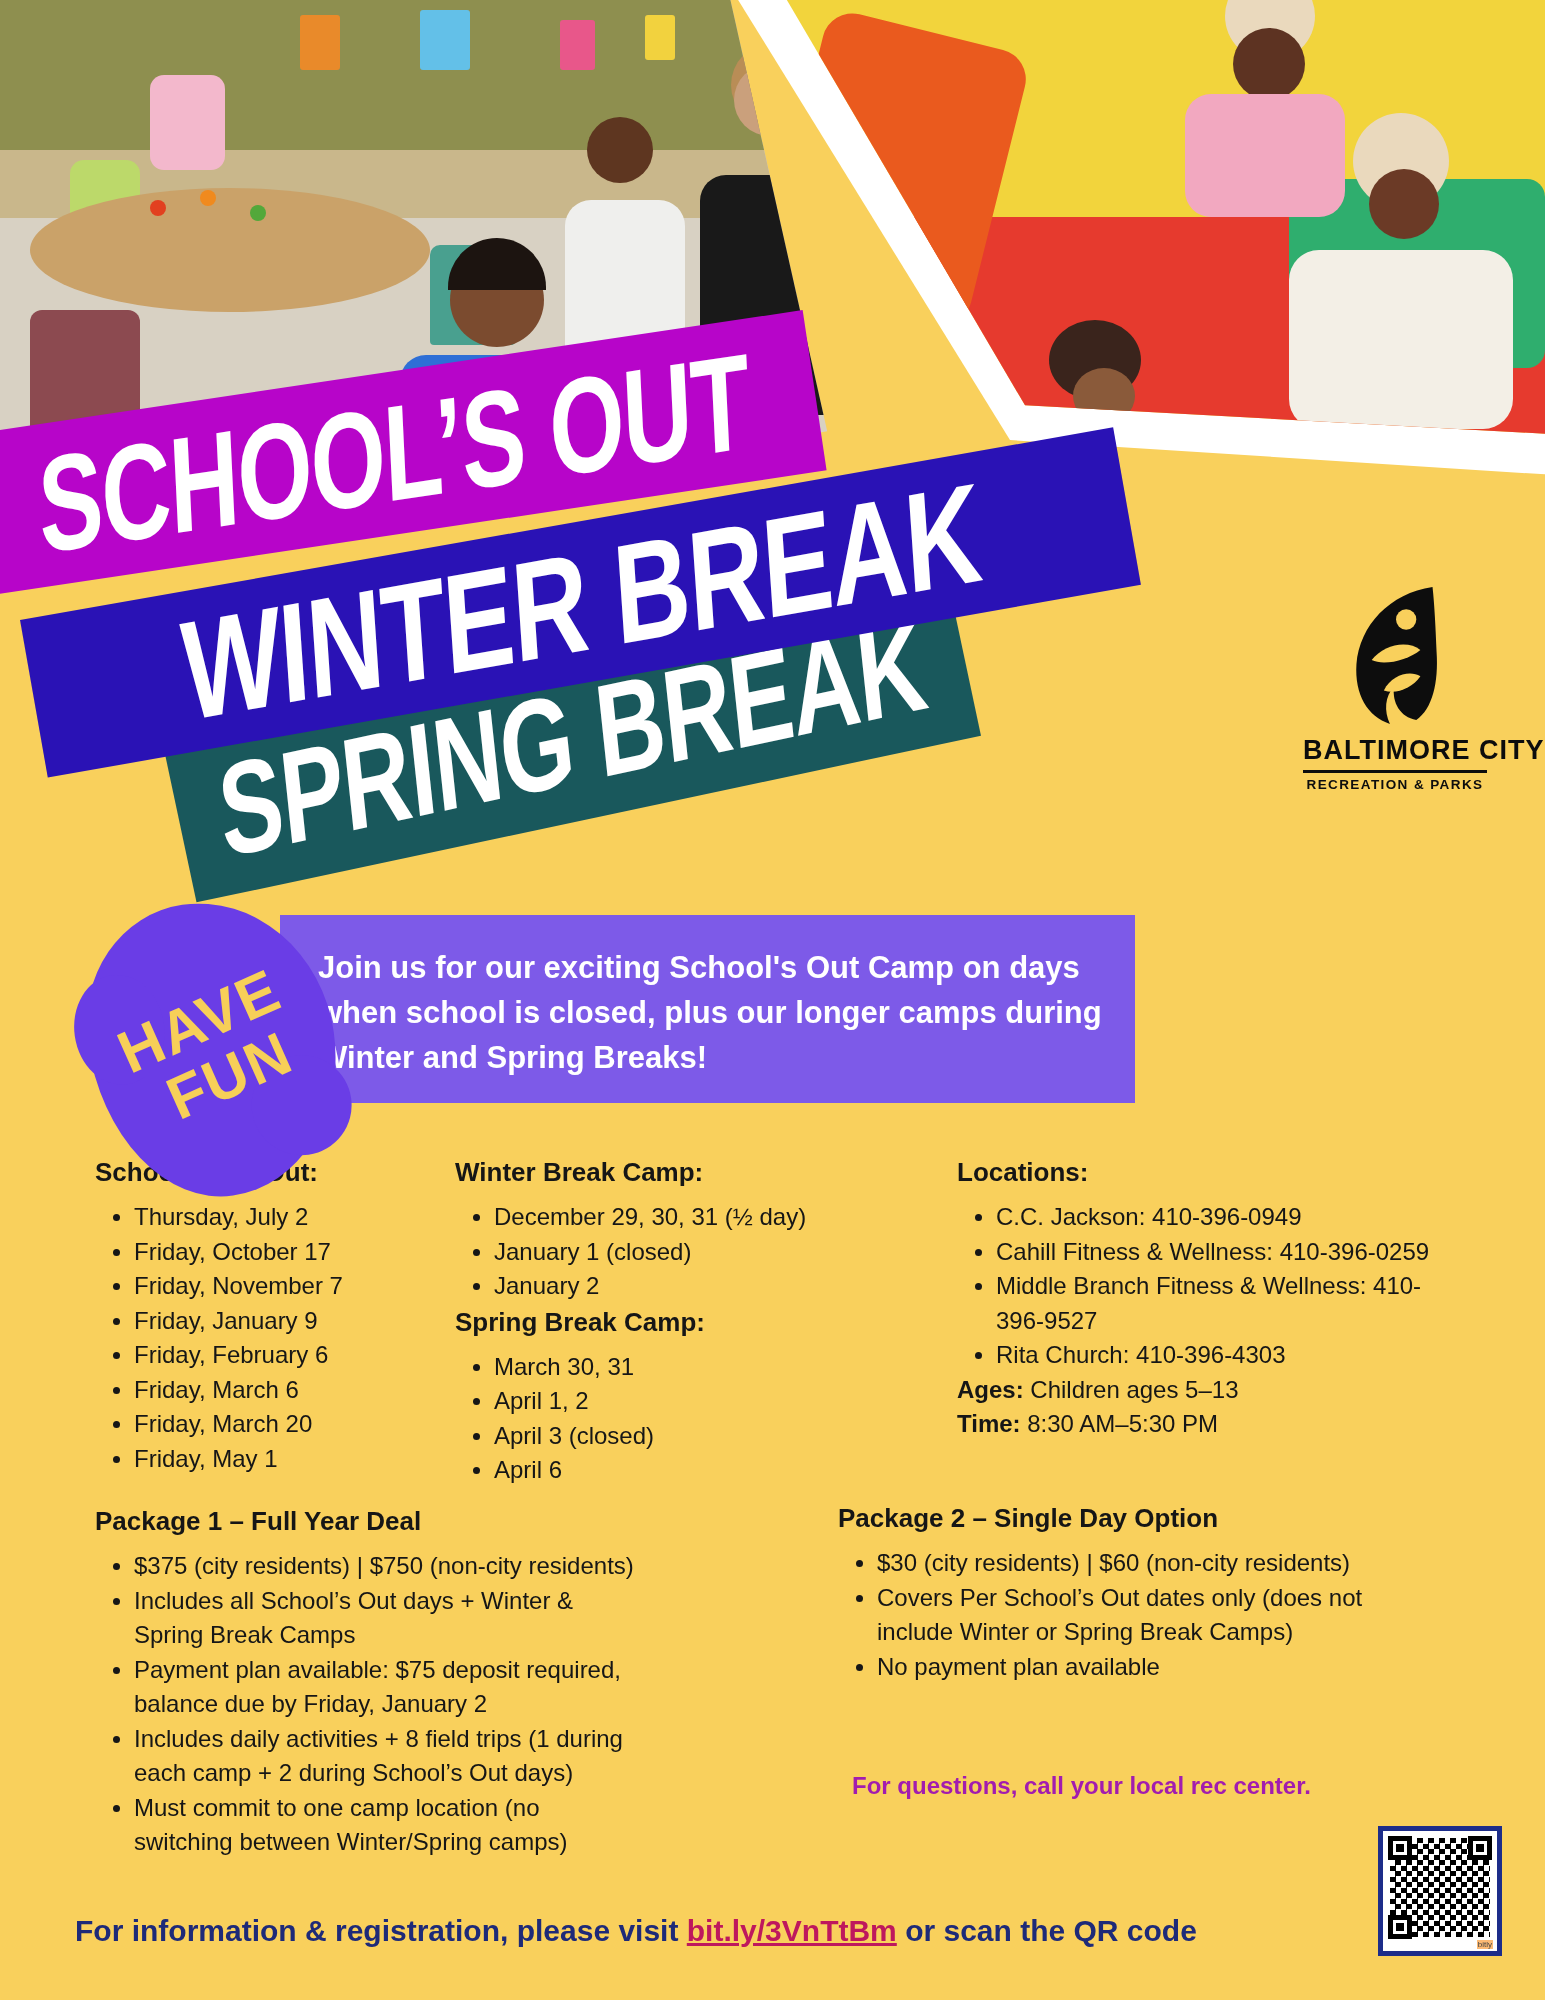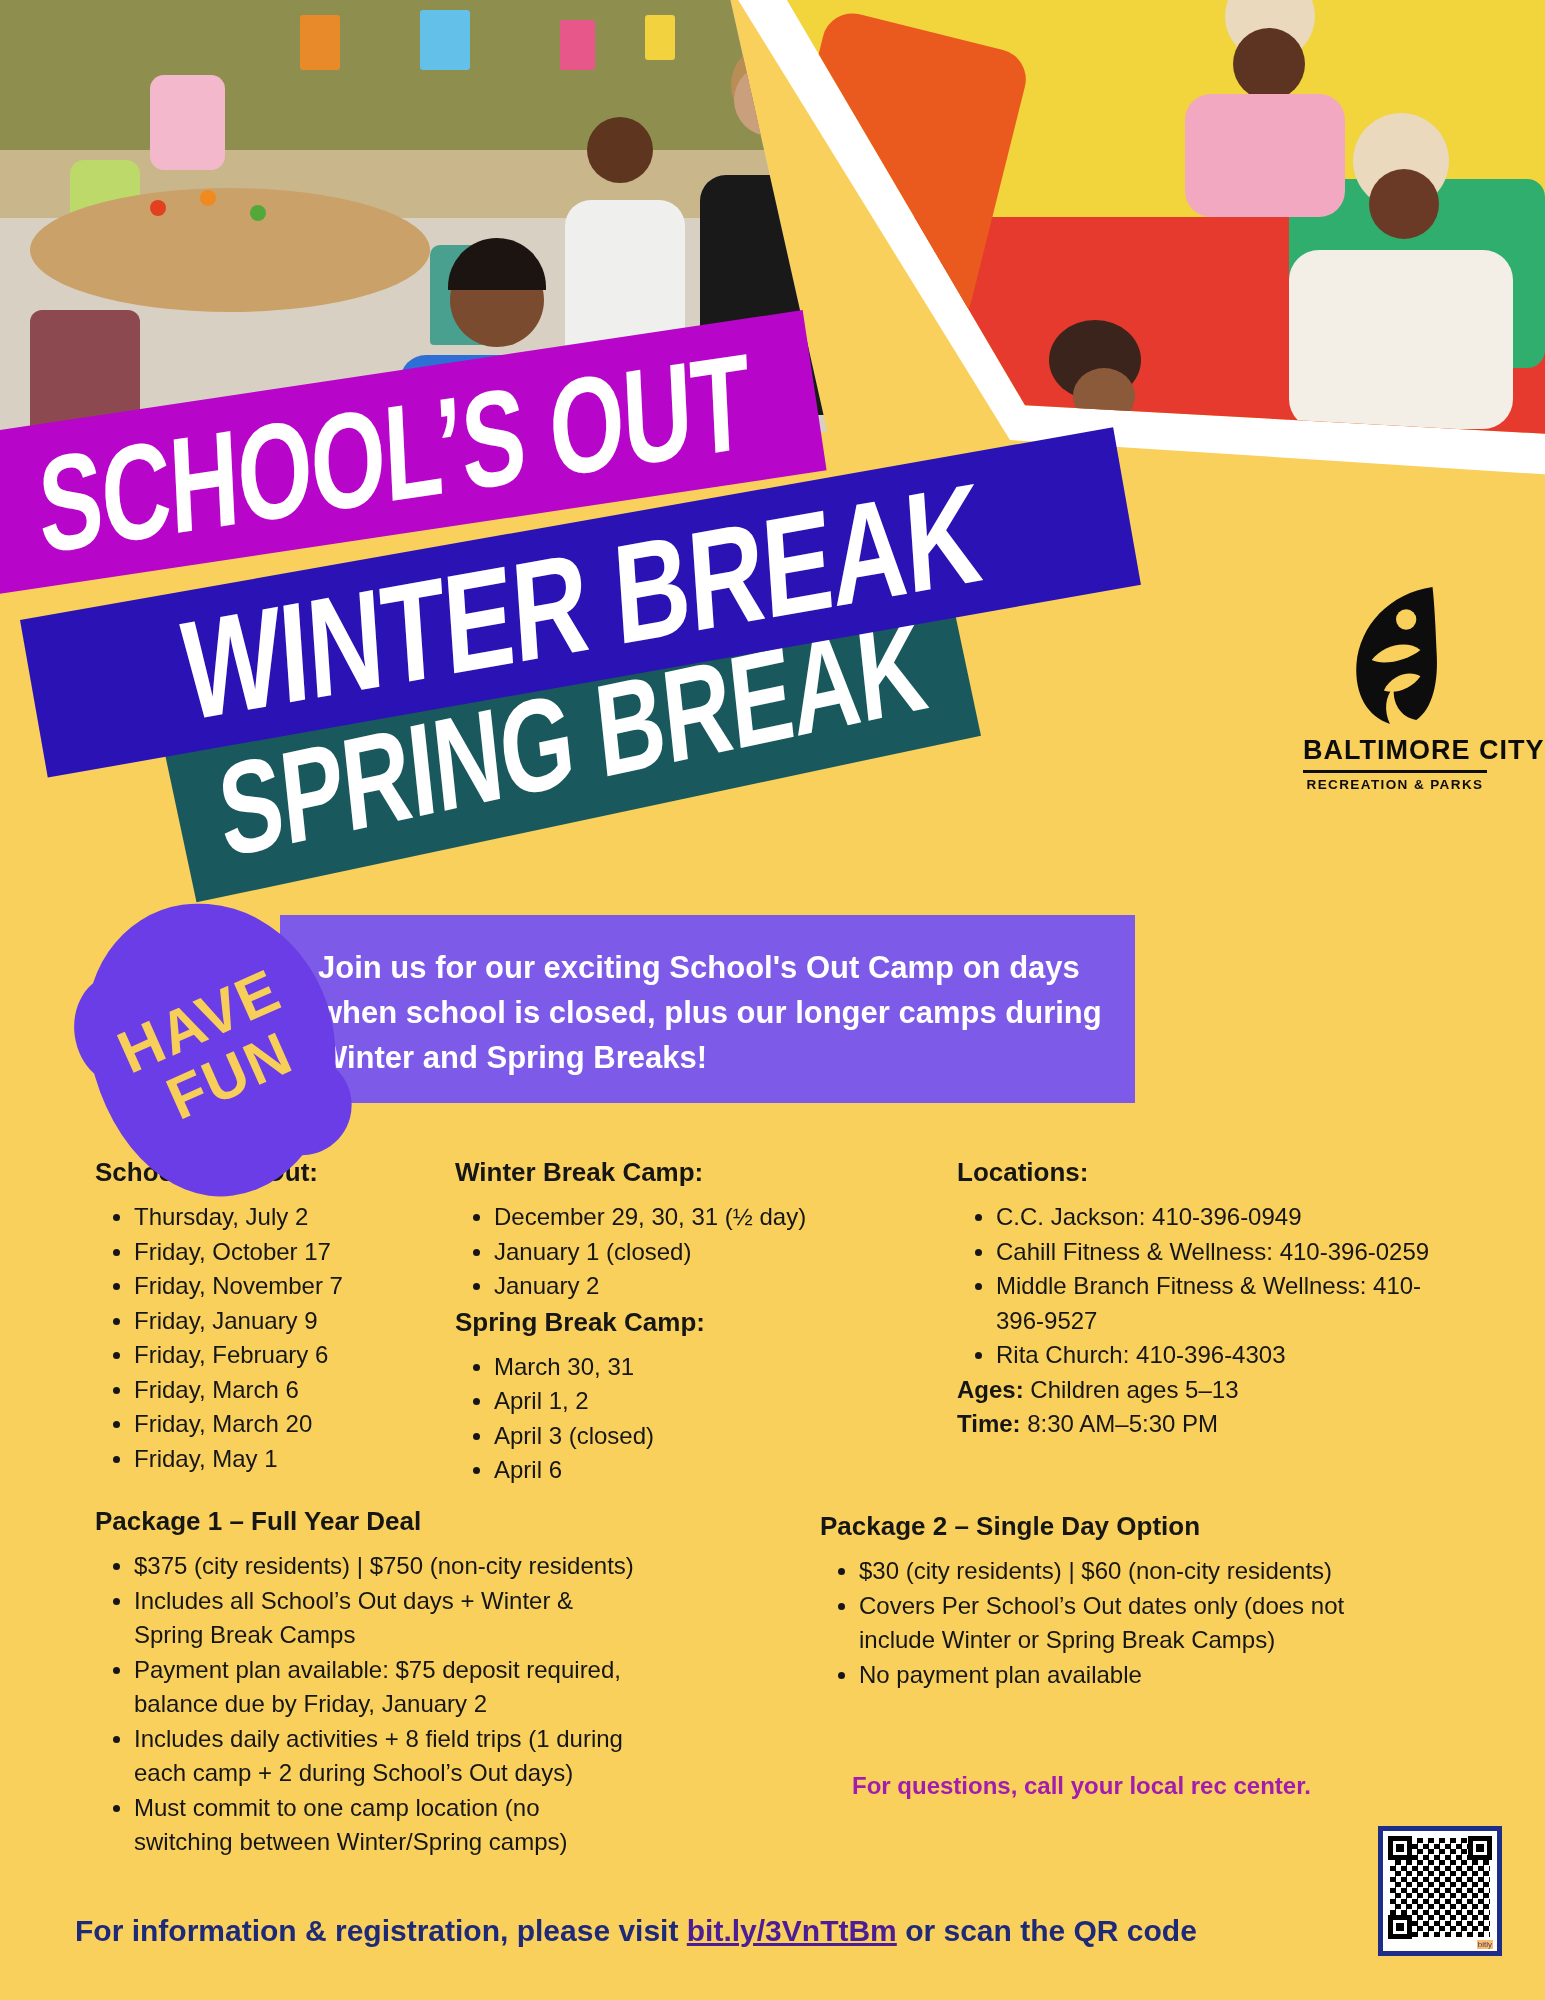--- a/index.html
+++ b/index.html
@@ -62,26 +62,26 @@
   .li{display:flex;align-items:flex-start;}
   .dot{flex:none;width:7px;height:7px;border-radius:50%;background:#161616;margin:14px 0 0 18px;}
   .li .t{margin-left:14px;font-size:24px;line-height:34.5px;}
   .meta{font-size:24px;line-height:34.5px;}
   .meta b{font-weight:bold;}
   .col1{left:95px;top:1156px;width:340px;}
   .col2{left:455px;top:1156px;width:400px;}
   .col2 h3.h2{margin-top:2px;}
   .col3{left:957px;top:1156px;width:500px;}
   .pkg1{left:95px;top:1505px;width:545px;}
-  .pkg2{left:820px;top:1502px;width:600px;margin-top:8px;}
+  .pkg2{left:838px;top:1502px;width:600px;}
   .questions{left:852px;top:1772px;font-size:24px;font-weight:bold;color:#a21caf;}
 
   
   .footer{position:absolute;left:75px;top:1912px;width:1300px;font-size:30px;font-weight:bold;color:#1e2a78;line-height:38px;white-space:nowrap;}
-  .footer a{color:#4c1d95;text-decoration:underline;cursor:pointer;}
+  .footer a{color:#be185d;text-decoration:underline;cursor:pointer;}
 
   .qr-box{position:absolute;left:1378px;top:1826px;width:124px;height:130px;background:#ffffff;border:5px solid #1d2d8a;box-sizing:border-box;z-index:7;}
   .qr-pattern{position:absolute;left:7px;top:7px;right:7px;bottom:14px;
     background:repeating-conic-gradient(#000 0% 25%, #fff 0% 50%) 0 0/11px 11px;}
   .finder{position:absolute;width:24px;height:24px;border:5px solid #000;background:#fff;box-sizing:border-box;}
   .finder i{position:absolute;left:3px;top:3px;width:8px;height:8px;background:#000;display:block;}
   .f1{left:5px;top:5px;} .f2{right:5px;top:5px;} .f3{left:5px;bottom:12px;}
   .qr-bitly{position:absolute;right:4px;bottom:2px;font-size:8px;color:#444;background:#fdba74;padding:0 1px;line-height:9px;}
 </style>
 </head>

